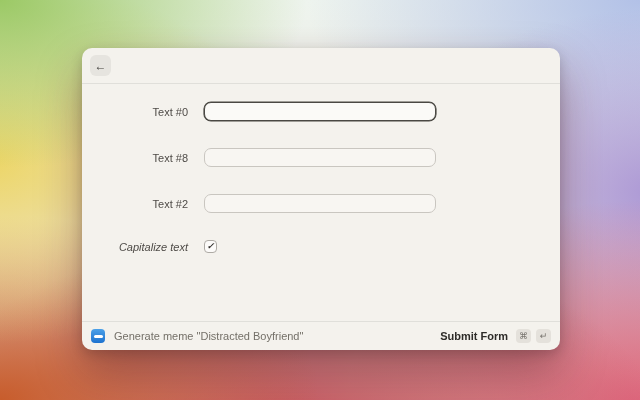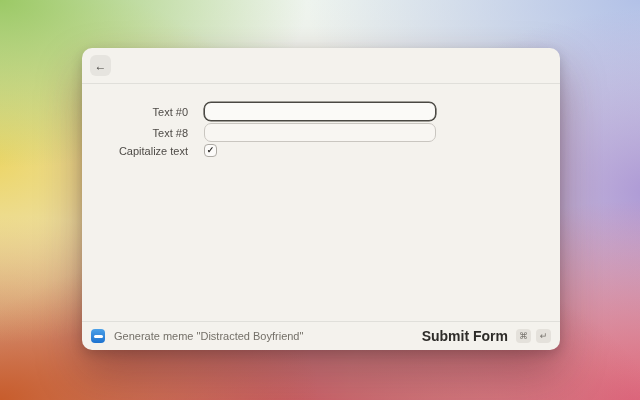--- a/index.html
+++ b/index.html
@@ -62,21 +62,21 @@
     font-family: "Liberation Sans", sans-serif;
   }
 
   .content {
     flex: 1;
     padding-top: 18px;
   }
   .row {
     display: flex;
     align-items: center;
-    margin-bottom: 2px;
+    margin-bottom: 27px;
   }
   .lbl {
     flex: none;
     width: 106px;
     text-align: right;
     font-size: 11px;
     color: #4e4b47;
   }
   .field {
     box-sizing: border-box;
@@ -90,21 +90,21 @@
     font-size: 11px;
     color: #333;
     outline: none;
     font-family: "Liberation Sans", sans-serif;
   }
   .field.focused {
     border-color: #4a4843;
     box-shadow: 0 0 0 .6px #4a4843;
     background: #fbfaf7;
   }
-  .cb-row { margin-bottom: 0; }
+  .cb-row { margin-bottom: 0; font-style: italic; }
   .checkbox {
     box-sizing: border-box;
     width: 13px;
     height: 13px;
     margin-left: 16px;
     border: 1px solid #aeaba5;
     border-radius: 4px;
     background: #fcfbf9;
     display: flex;
     align-items: center;
@@ -145,21 +145,21 @@
   }
   .action {
     margin-left: 9px;
     font-size: 11px;
     color: #747068;
     flex: 1;
     white-space: nowrap;
     overflow: hidden;
   }
   .submit {
-    font-size: 14px;
+    font-size: 11px;
     font-weight: 600;
     color: #2e2c29;
     margin-right: 8px;
     cursor: pointer;
     white-space: nowrap;
     margin-left: 42px;
   }
   .key {
     width: 15px;
     height: 14px;
@@ -190,20 +190,24 @@
     <div class="row">
       <label class="lbl">Text #0</label>
       <input class="field focused" type="text" value="" style="">
     </div>
 
     <div class="row">
       <label class="lbl">Text #8</label>
       <input class="field" type="text" value="" style="">
     </div>
 
+    <div class="row">
+      <label class="lbl">Text #2</label>
+      <input class="field" type="text" value="" style="">
+    </div>
 
     <div class="row cb-row">
       <label class="lbl">Capitalize text</label>
       <div class="checkbox">
         <span class="check">✓</span>
       </div>
     </div>
 
   </div>
 

